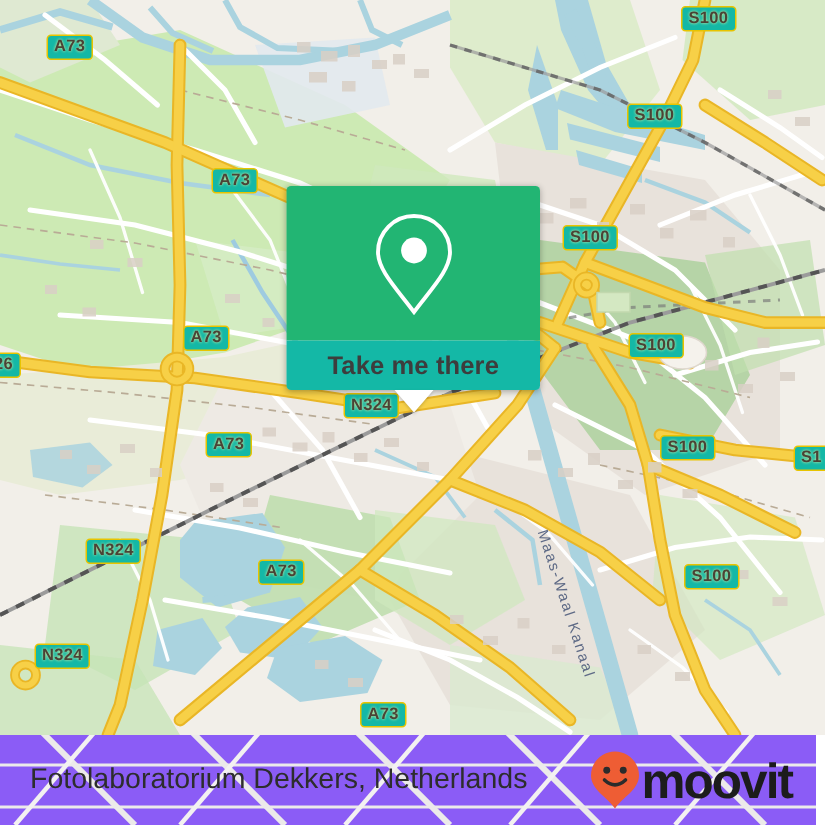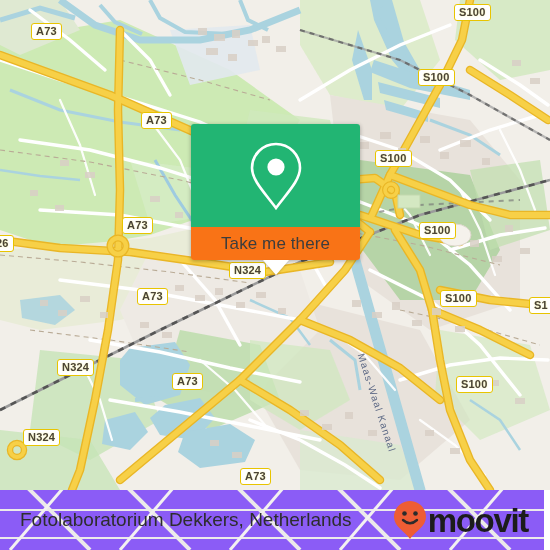--- a/index.html
+++ b/index.html
@@ -32,21 +32,21 @@
   #map-canvas {
     position: absolute;
     left: 0; top: 0;
     width: 550px;
     height: 490px;
   }
 
   
   .shield {
     position: absolute;
-    background: #ffffff;
+    background: #14b8a6;
     border: 1.6px solid #e8c400;
     border-radius: 3px;
     color: #4a4336;
     font-family: "Liberation Sans", sans-serif;
     font-weight: bold;
     font-size: 11px;
     line-height: 14px;
     height: 15px;
     padding: 0 4px 0 4px;
     letter-spacing: 0.2px;
@@ -96,25 +96,26 @@
   #callout-green {
     height: 103px;
     background: #22b573;
     border-radius: 3px 3px 0 0;
     display: flex;
     align-items: center;
     justify-content: center;
   }
   #callout-action {
     height: 33px;
-    background: #f97316;
+    background: #14b8a6;
     border-radius: 0 0 3px 3px;
     display: flex;
     align-items: center;
     justify-content: center;
+    font-weight: bold;
   }
   #callout-action-label {
     color: #3d3d3d;
     font-size: 17px;
     font-family: "Liberation Sans", sans-serif;
     letter-spacing: 0.1px;
   }
   #callout-tail {
     position: absolute;
     left: 50%;

